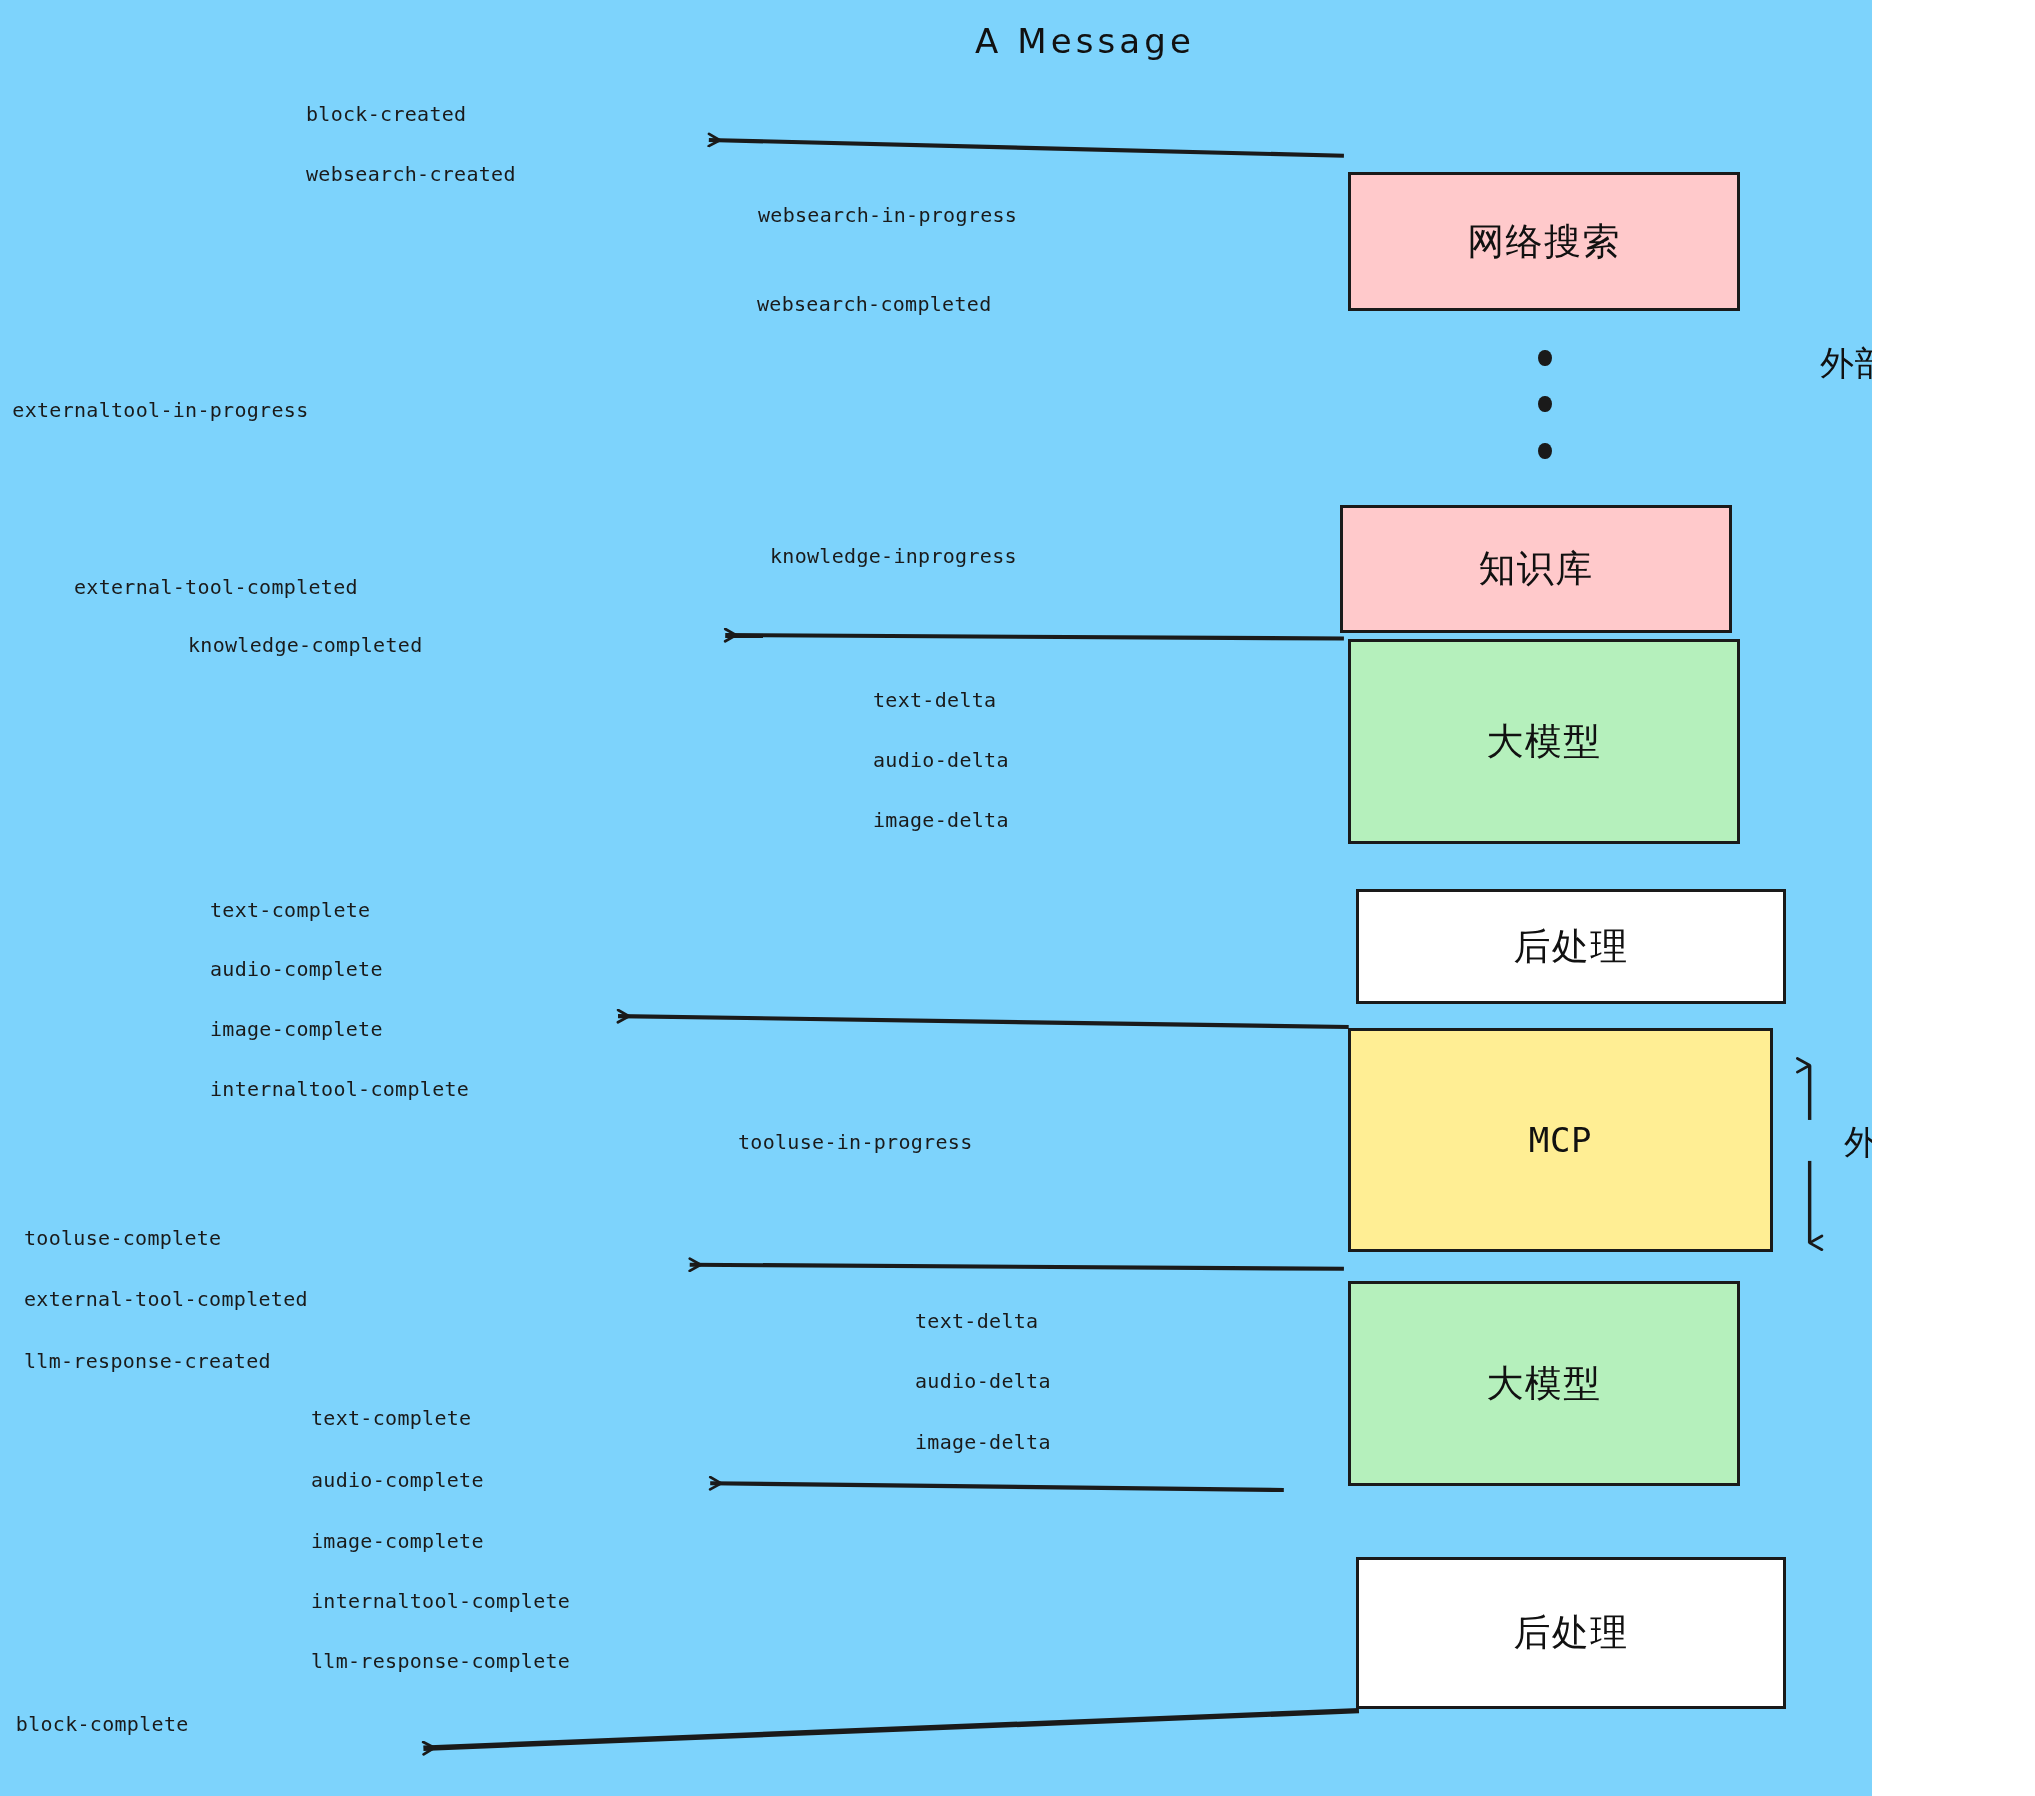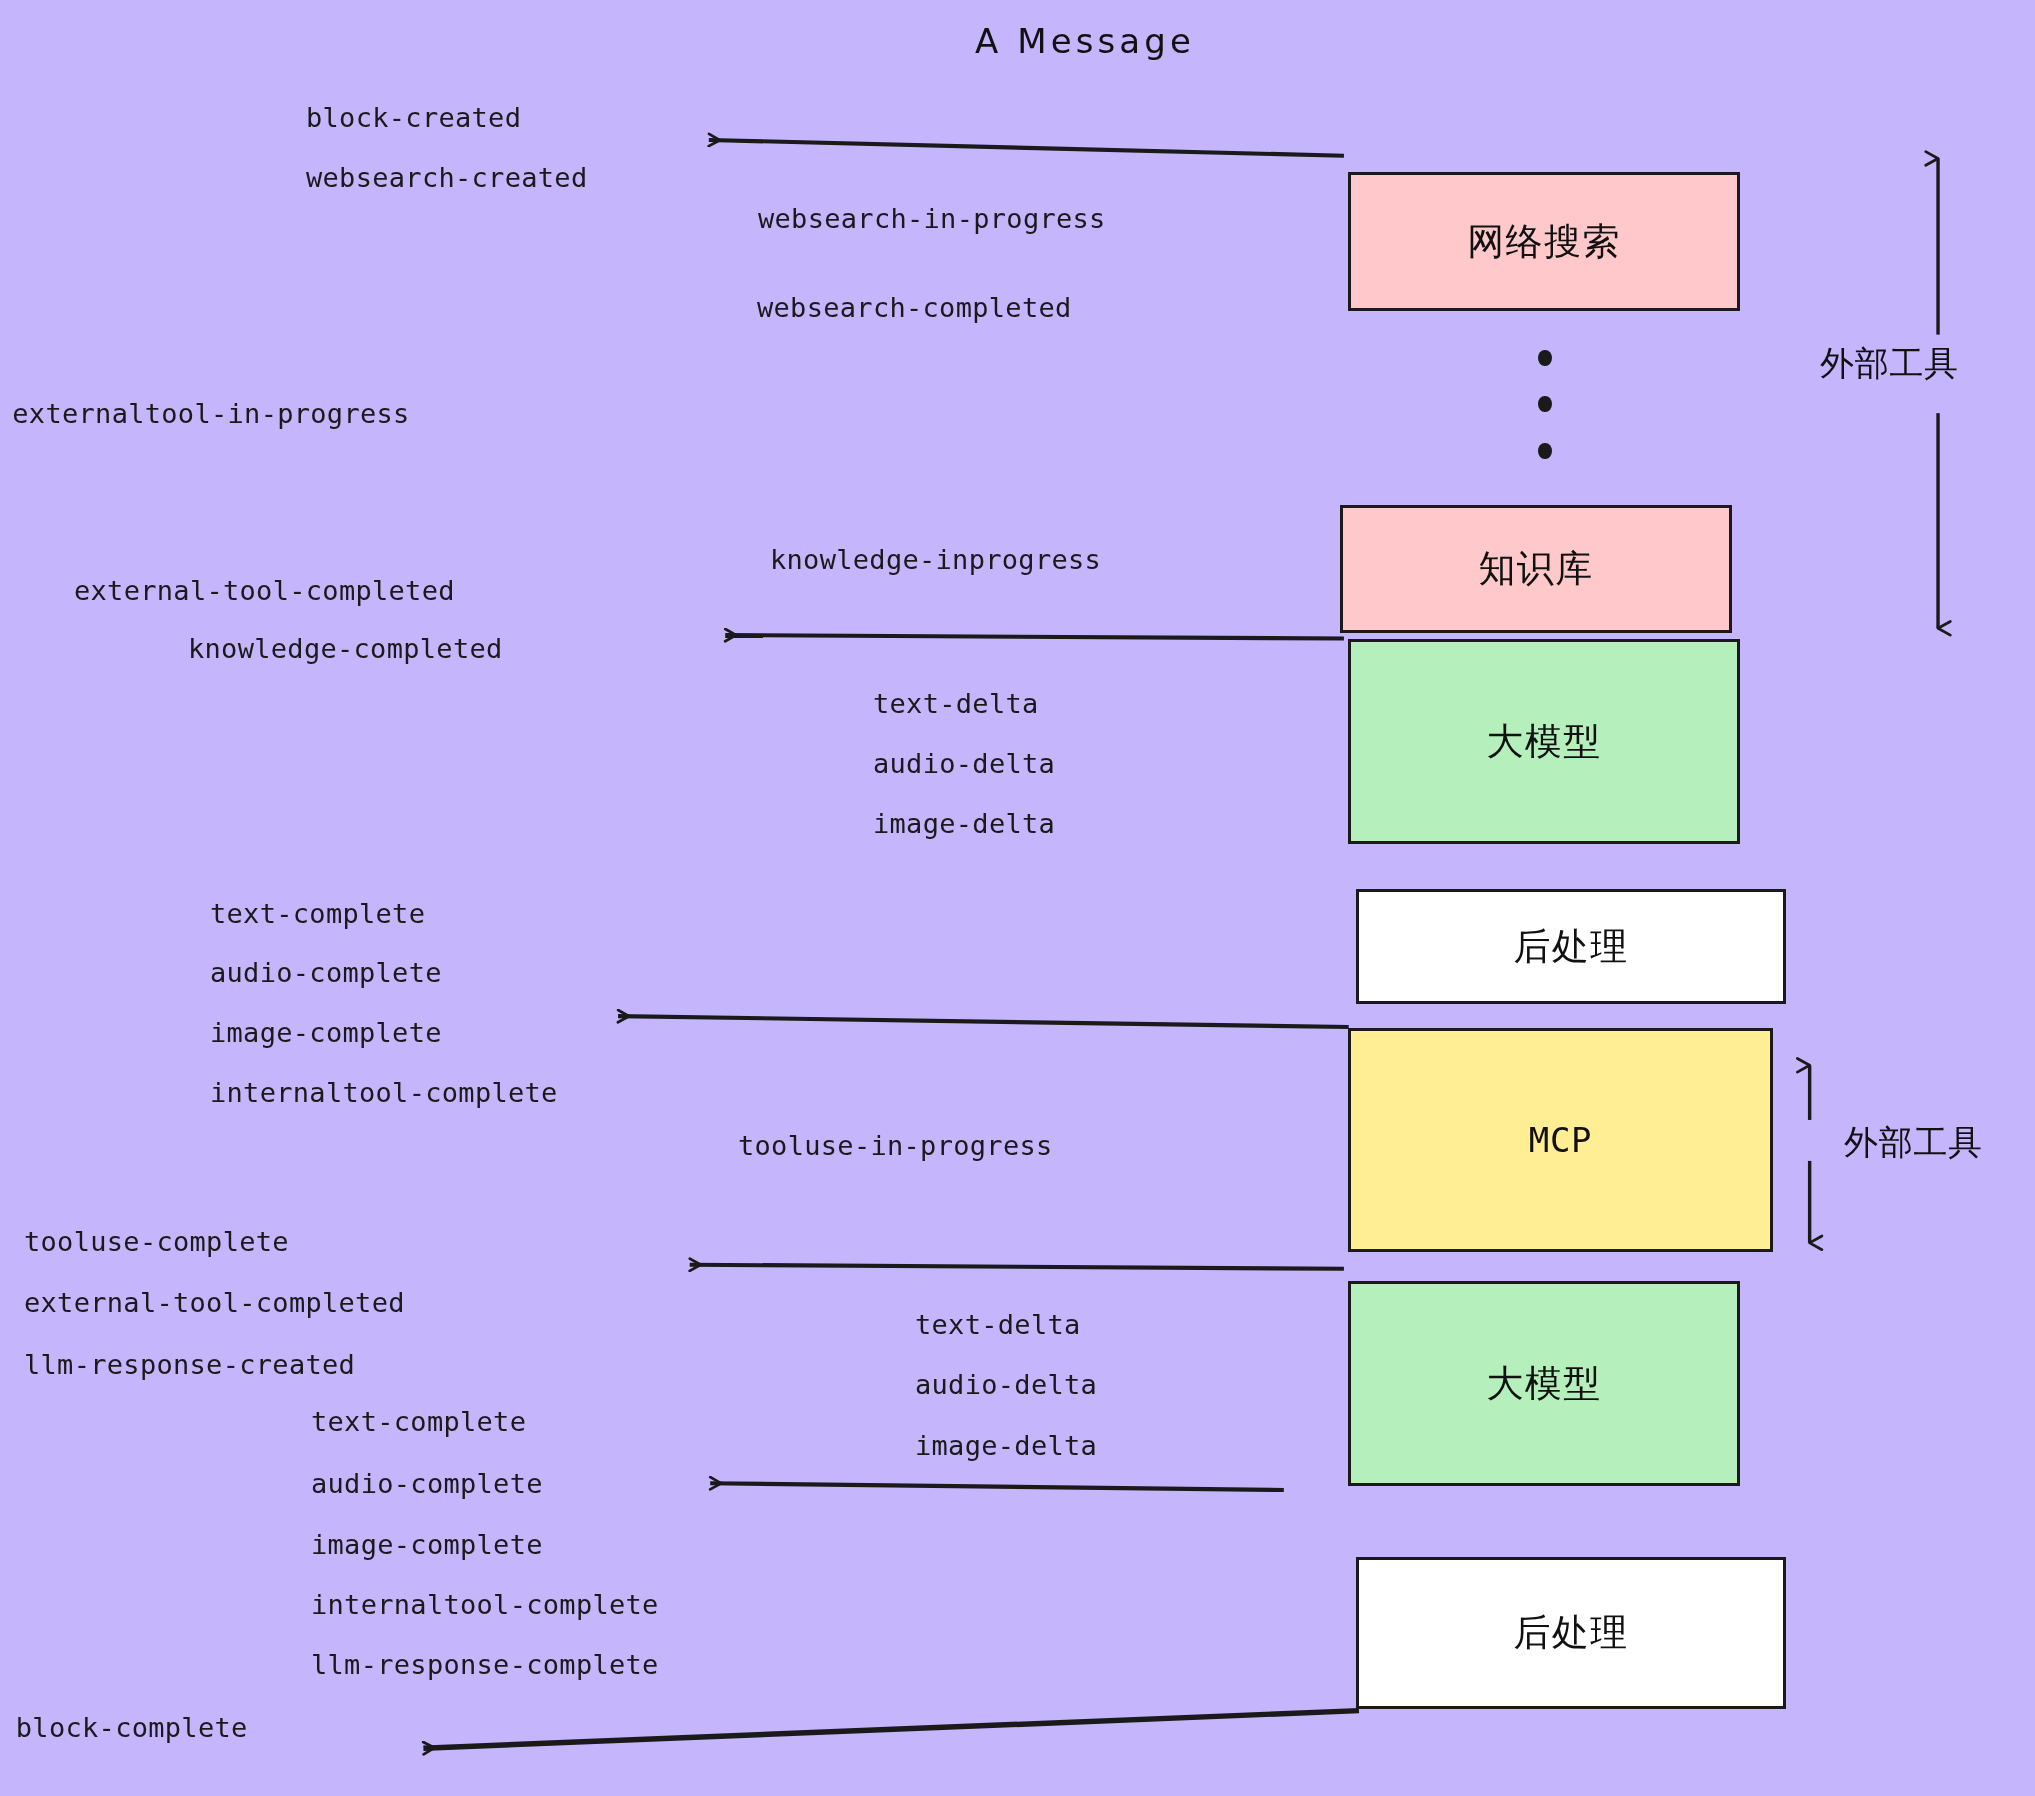--- a/index.html
+++ b/index.html
@@ -2,37 +2,37 @@
 <html style="font-size:11px"><head>
 <meta charset="utf-8">
 <style>
   html, body {
     margin: 0;
     padding: 0;
     background: #ffffff;
   }
   #stage {
     position: relative;
-    width: 2035px;
+    width: 1872px;
     height: 1796px;
-    background: #c4b5fd;
+    background: #7dd3fc;
     overflow: hidden;
     font-family: "DejaVu Sans Mono", "Liberation Mono", monospace;
   }
   svg.layer {
     position: absolute;
     top: 0; left: 0;
     width: 2035px;
     height: 1796px;
     pointer-events: none;
   }
   .evt {
     position: absolute;
     font-family: "DejaVu Sans Mono", "Liberation Mono", monospace;
-    font-size: 27px;
+    font-size: 20px;
     color: #1a1a1a;
     white-space: nowrap;
     letter-spacing: 0.3px;
     line-height: 1;
   }
   .title {
     position: absolute;
     font-family: "DejaVu Sans", "Liberation Sans", sans-serif;
     font-size: 34px;
     color: #111111;

